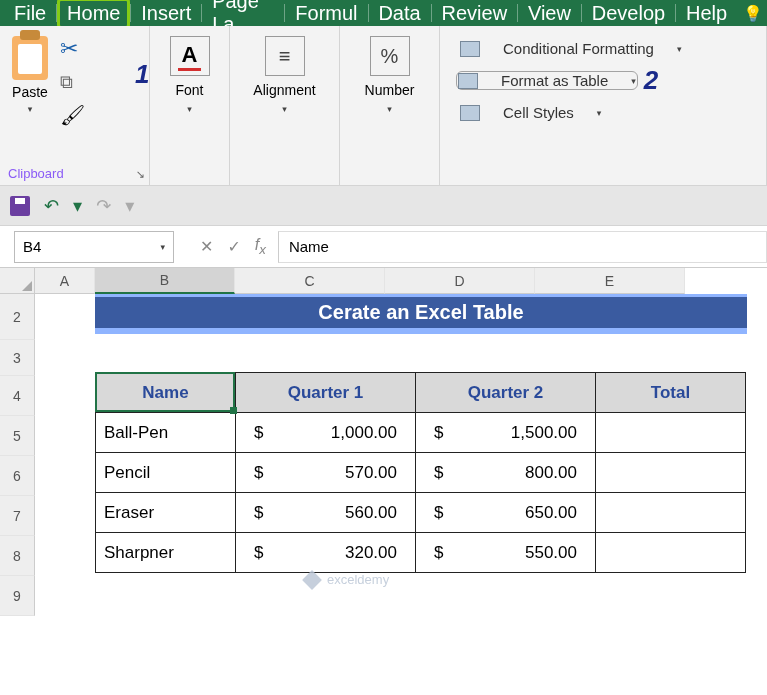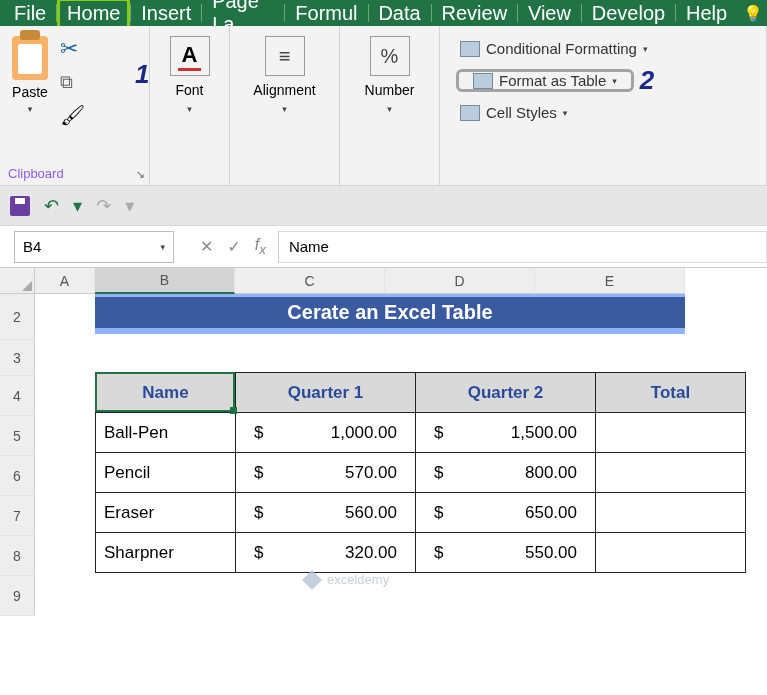--- a/index.html
+++ b/index.html
@@ -30,22 +30,22 @@
   .copy-icn { color:#666; font-size:18px; }
   .brush-icn { font-size:20px; }
   
   .small-group-body { display:flex; flex-direction:column; align-items:center; gap:6px; padding:4px 10px; }
   .font-icon { width:40px; height:40px; border:1px solid #999; display:flex; align-items:center; justify-content:center; font-size:22px; font-weight:bold; }
   .font-icon span { border-bottom:3px solid #d32f2f; padding:0 4px;}
   .align-icon, .num-icon { width:40px; height:40px; border:1px solid #999; display:flex; align-items:center; justify-content:center; font-size:20px; color:#444; }
   .small-label { font-size:14px; }
   
   .styles-body { display:flex; flex-direction:column; gap:6px; padding:6px 8px; }
-  .style-item { display:flex; align-items:center; gap:6px; font-size:15px; color:#333; padding:2px 4px; }
-  .style-item.highlight { border:3px solid #a3a3a3; border-radius:6px; padding:0 14px; }
+  .style-item { display:flex; align-items:center; gap:23px; font-size:15px; color:#333; padding:2px 4px; }
+  .style-item.highlight { border:1px solid #a3a3a3; border-radius:6px; padding:0 1px; }
   .mini-icon { width:20px; height:16px; background:#bcd; border:1px solid #789; display:inline-block; }
   
   .callout-1 { position:absolute; left:135px; top:33px; font-size:26px; font-weight:bold; color:#1a2a8a; font-style:italic; }
   .callout-2 { font-size:26px; font-weight:bold; color:#1a2a8a; font-style:italic; margin-left:6px; }
   
   
   .qat { display:flex; align-items:center; gap:14px; background:#e6e6e6; height:40px; padding:0 10px; border-bottom:1px solid #d4d4d4; }
   .qat-btn { font-size:18px; color:#217346; }
   .qat-btn.disabled { color:#aaa; }
   .floppy { width:20px; height:20px; background:#6b3fa0; border-radius:2px; position:relative; }
@@ -65,21 +65,21 @@
   .row-headers { display:flex; flex-direction:column; }
   .rh { width:35px; border-right:1px solid #ccc; border-bottom:1px solid #e4e4e4; background:#eee; display:flex; align-items:center; justify-content:center; color:#555; font-size:14px; }
   .cols { flex:1; }
   .col-headers { display:flex; height:26px; }
   .ch { border-right:1px solid #e4e4e4; border-bottom:1px solid #ccc; background:#eee; display:flex; align-items:center; justify-content:center; color:#555; font-size:14px; }
   .ch.active { background:#d4d4d4; border-bottom:2px solid #217346;}
   .cA{width:60px;} .cB{width:140px;} .cC{width:150px;} .cD{width:150px;} .cE{width:150px;}
   
   .sheet { position:relative; }
   
-  .title-banner { position:absolute; left:60px; top:0; width:590px; height:40px; background:#3a5ba0; color:#fff; display:flex; align-items:center; justify-content:center; font-size:20px; font-weight:bold; border-top:3px solid #8fb4ff; border-bottom:6px solid #8fb4ff;}
+  .title-banner { position:absolute; left:60px; top:0; width:652px; height:40px; background:#3a5ba0; color:#fff; display:flex; align-items:center; justify-content:center; font-size:20px; font-weight:bold; border-top:3px solid #8fb4ff; border-bottom:6px solid #8fb4ff;}
   
   .data-table { position:absolute; left:60px; top:78px; border-collapse:collapse; }
   .data-table th, .data-table td { border:1.5px solid #222; height:40px; font-size:17px; }
   .data-table th { background:#d9d9d9; color:#2a4a9a; font-weight:bold; text-align:center; }
   .th-name{width:140px;} .th-q{width:180px;} .th-tot{width:150px;}
   .data-table td { padding:0 8px; }
   .tname { text-align:left; }
   .cur { display:flex; justify-content:space-between; padding:0 10px;}
   
   .sel-border { position:absolute; left:60px; top:78px; width:140px; height:40px; border:2px solid #217346; pointer-events:none; }

